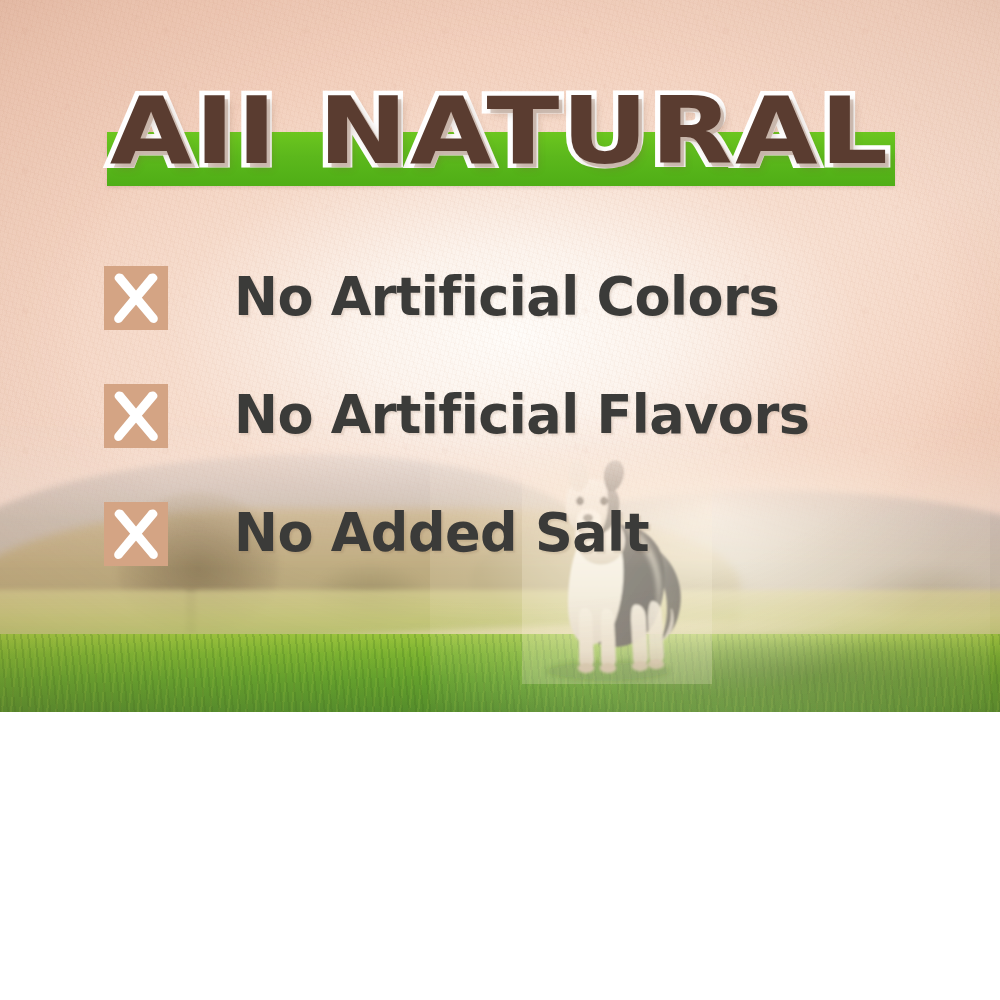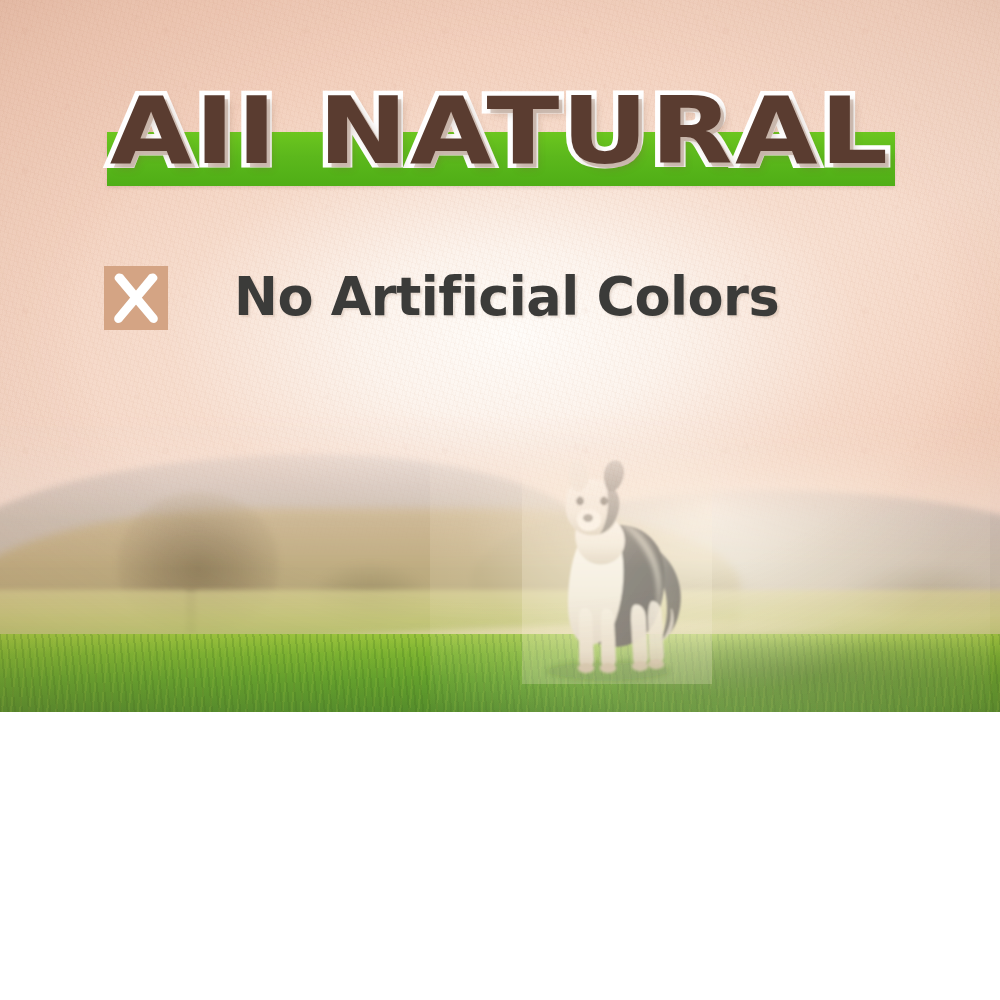--- a/index.html
+++ b/index.html
@@ -423,18 +423,36 @@
     <div class="feature-row">
       <span class="xbox">
         <svg width="64" height="64" viewBox="0 0 64 64" xmlns="http://www.w3.org/2000/svg">
           <path d="M12 9 C14 7 18 7 20 10 L53 50 C55 53 53 57 50 57 C48 57 46 56 45 54 L12 15 C10 13 10 11 12 9 Z" fill="#ffffff"></path>
           <path d="M52 9 C50 7 46 7 44 10 L11 50 C9 53 11 57 14 57 C16 57 18 56 19 54 L52 15 C54 13 54 11 52 9 Z" fill="#ffffff"></path>
         </svg>
       </span>
       <span class="feature-label">No Artificial Colors</span>
     </div>
 
-
-
+    <div class="feature-row">
+      <span class="xbox">
+        <svg width="64" height="64" viewBox="0 0 64 64" xmlns="http://www.w3.org/2000/svg">
+          <path d="M12 9 C14 7 18 7 20 10 L53 50 C55 53 53 57 50 57 C48 57 46 56 45 54 L12 15 C10 13 10 11 12 9 Z" fill="#ffffff"></path>
+          <path d="M52 9 C50 7 46 7 44 10 L11 50 C9 53 11 57 14 57 C16 57 18 56 19 54 L52 15 C54 13 54 11 52 9 Z" fill="#ffffff"></path>
+        </svg>
+      </span>
+      <span class="feature-label">No Artificial Flavors</span>
+    </div>
+
+
+    <div class="feature-row">
+      <span class="xbox">
+        <svg width="64" height="64" viewBox="0 0 64 64" xmlns="http://www.w3.org/2000/svg">
+          <path d="M12 9 C14 7 18 7 20 10 L53 50 C55 53 53 57 50 57 C48 57 46 56 45 54 L12 15 C10 13 10 11 12 9 Z" fill="#ffffff"></path>
+          <path d="M52 9 C50 7 46 7 44 10 L11 50 C9 53 11 57 14 57 C16 57 18 56 19 54 L52 15 C54 13 54 11 52 9 Z" fill="#ffffff"></path>
+        </svg>
+      </span>
+      <span class="feature-label">No Added Salt</span>
+    </div>
 
   </div>
 
 </div>
 
 </body></html>

